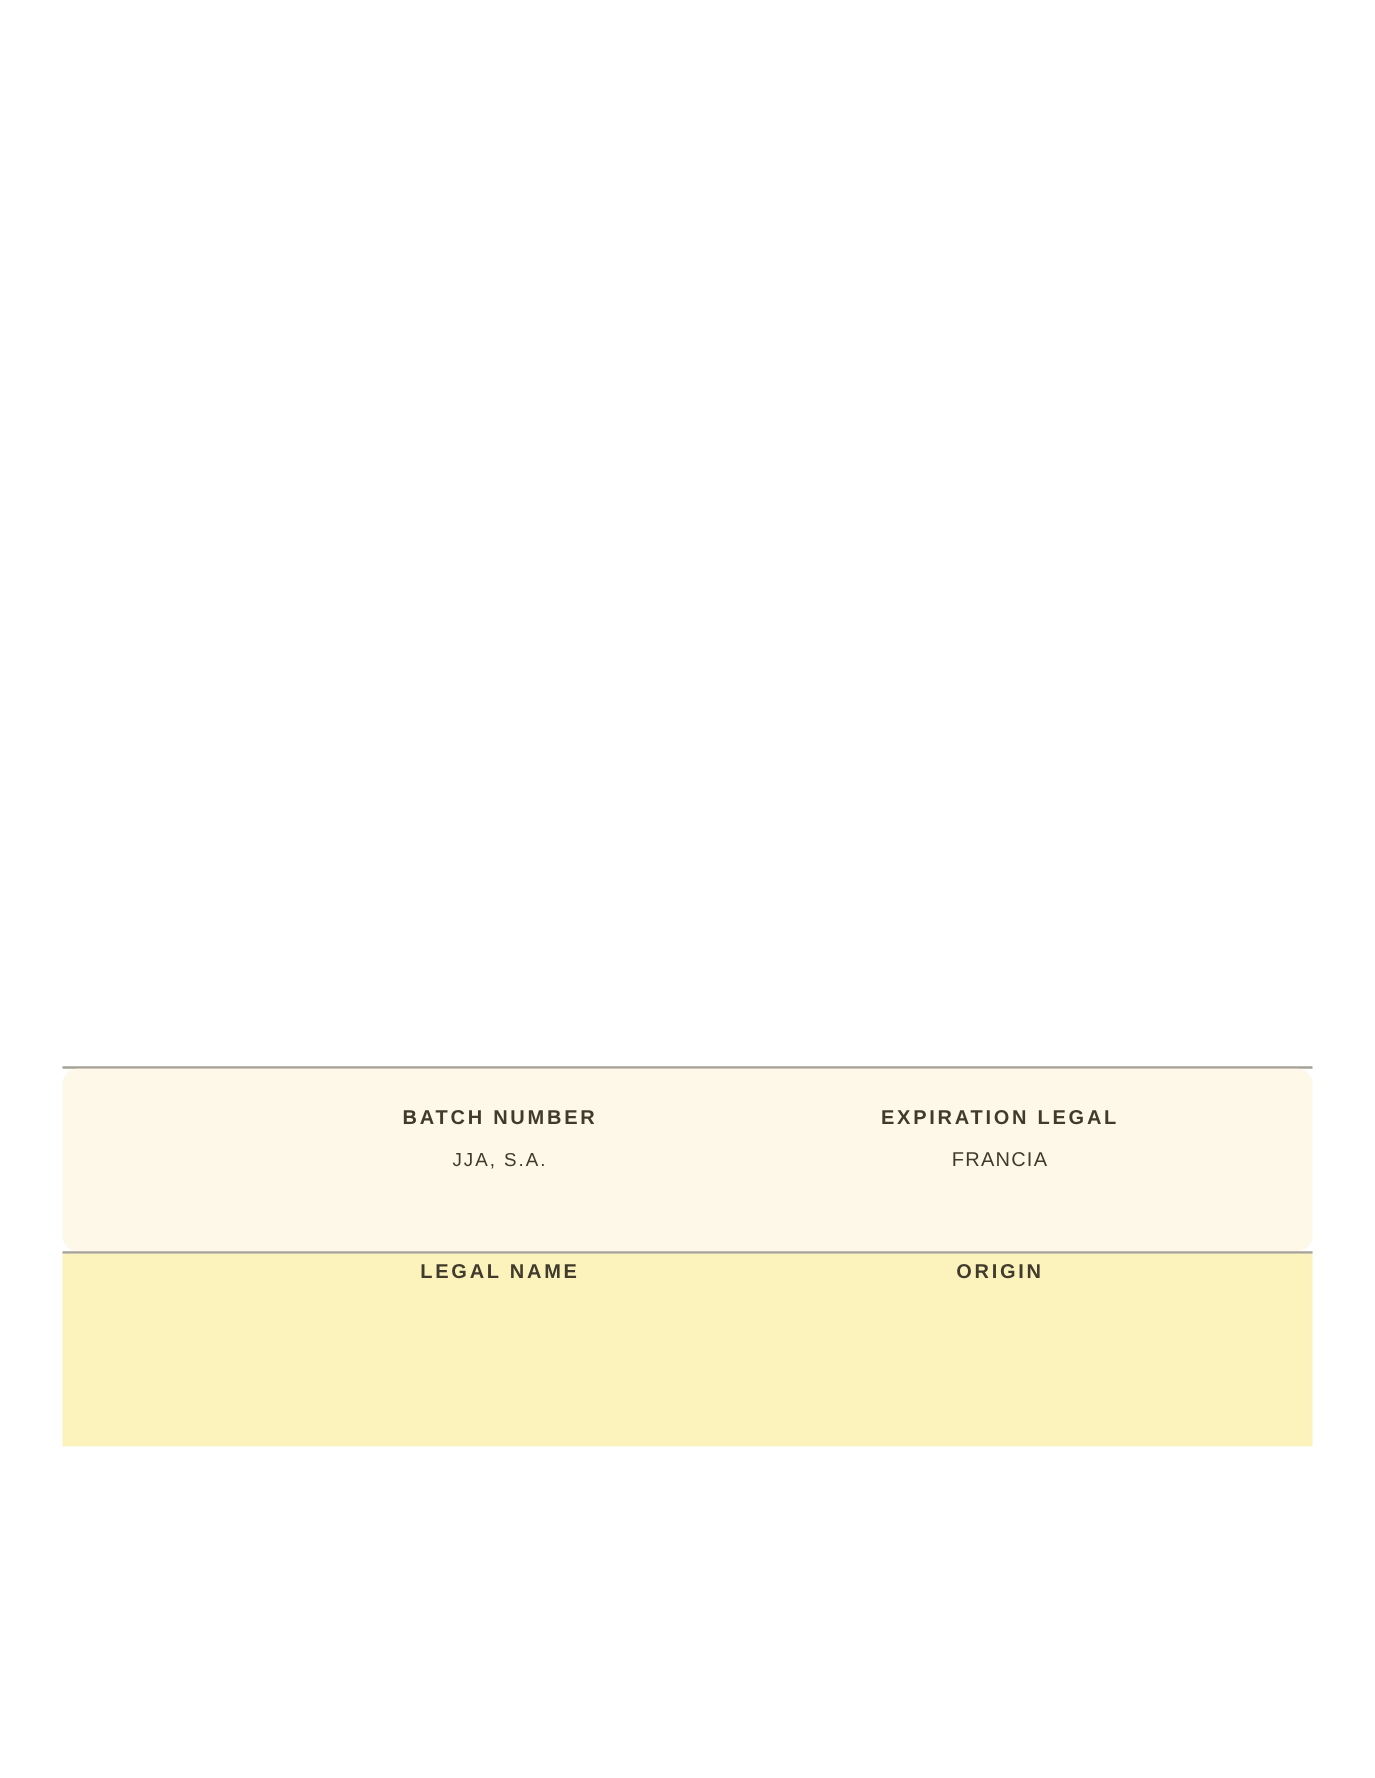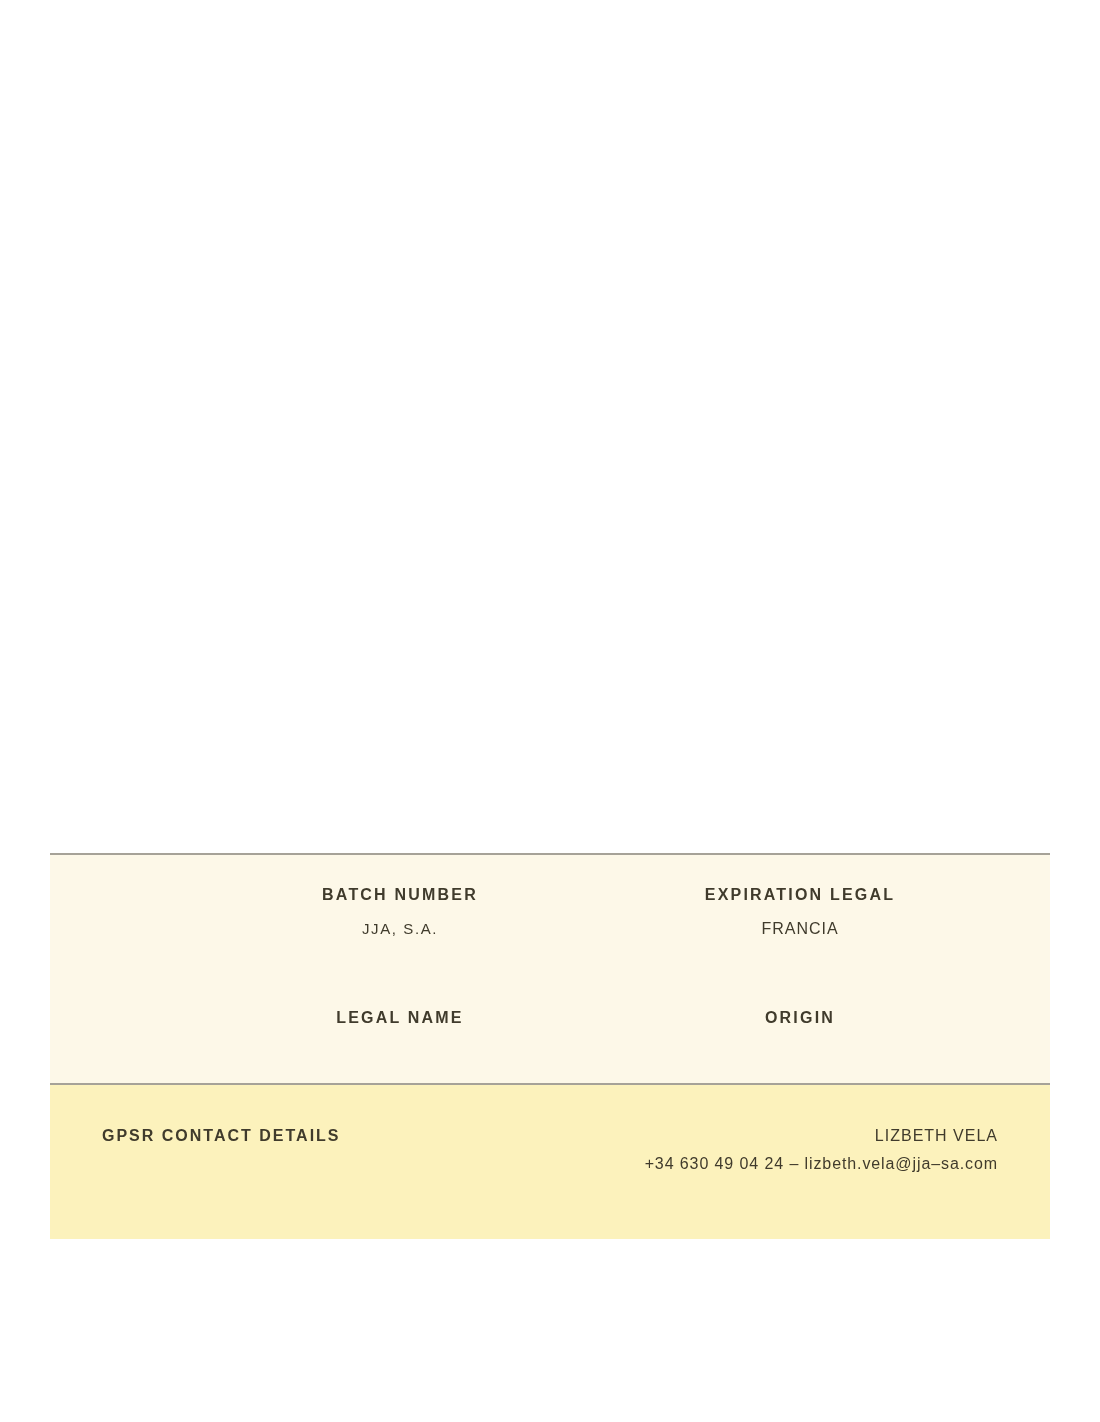--- a/index.html
+++ b/index.html
@@ -23,22 +23,23 @@
   }
 
   .divider {
     height: 2px;
     background: var(--divider, #a6a298);
   }
 
   
   .info-section {
     background: var(--cream-bg, #fdf8e8);
-    height: 228px;
+    height: 146px;
     box-sizing: border-box;
+    border-radius: 12px;
   }
   .info-row {
     display: flex;
     padding-left: 150px;
   }
   .info-row.headers { padding-top: 28px; }
   .info-row.sub-headers { margin-top: 65px; }
   .info-row.values { margin-top: 5px; }
   .info-cell {
     width: 400px;
@@ -124,20 +125,15 @@
 
     <div class="info-row sub-headers">
       <div class="info-cell field-label">LEGAL NAME</div>
       <div class="info-cell field-label">ORIGIN</div>
     </div>
   </div>
 
   <div class="divider"></div>
 
   <div class="gpsr-section">
-    <div class="gpsr-top-row">
-      <div class="gpsr-title">GPSR CONTACT DETAILS</div>
-      <div class="gpsr-name">LIZBETH VELA</div>
-    </div>
-    <div class="gpsr-line phone-email">+34 630 49 04 24 – lizbeth.vela@jja–sa.com</div>
   </div>
 
 </div>
 
 </body></html>

